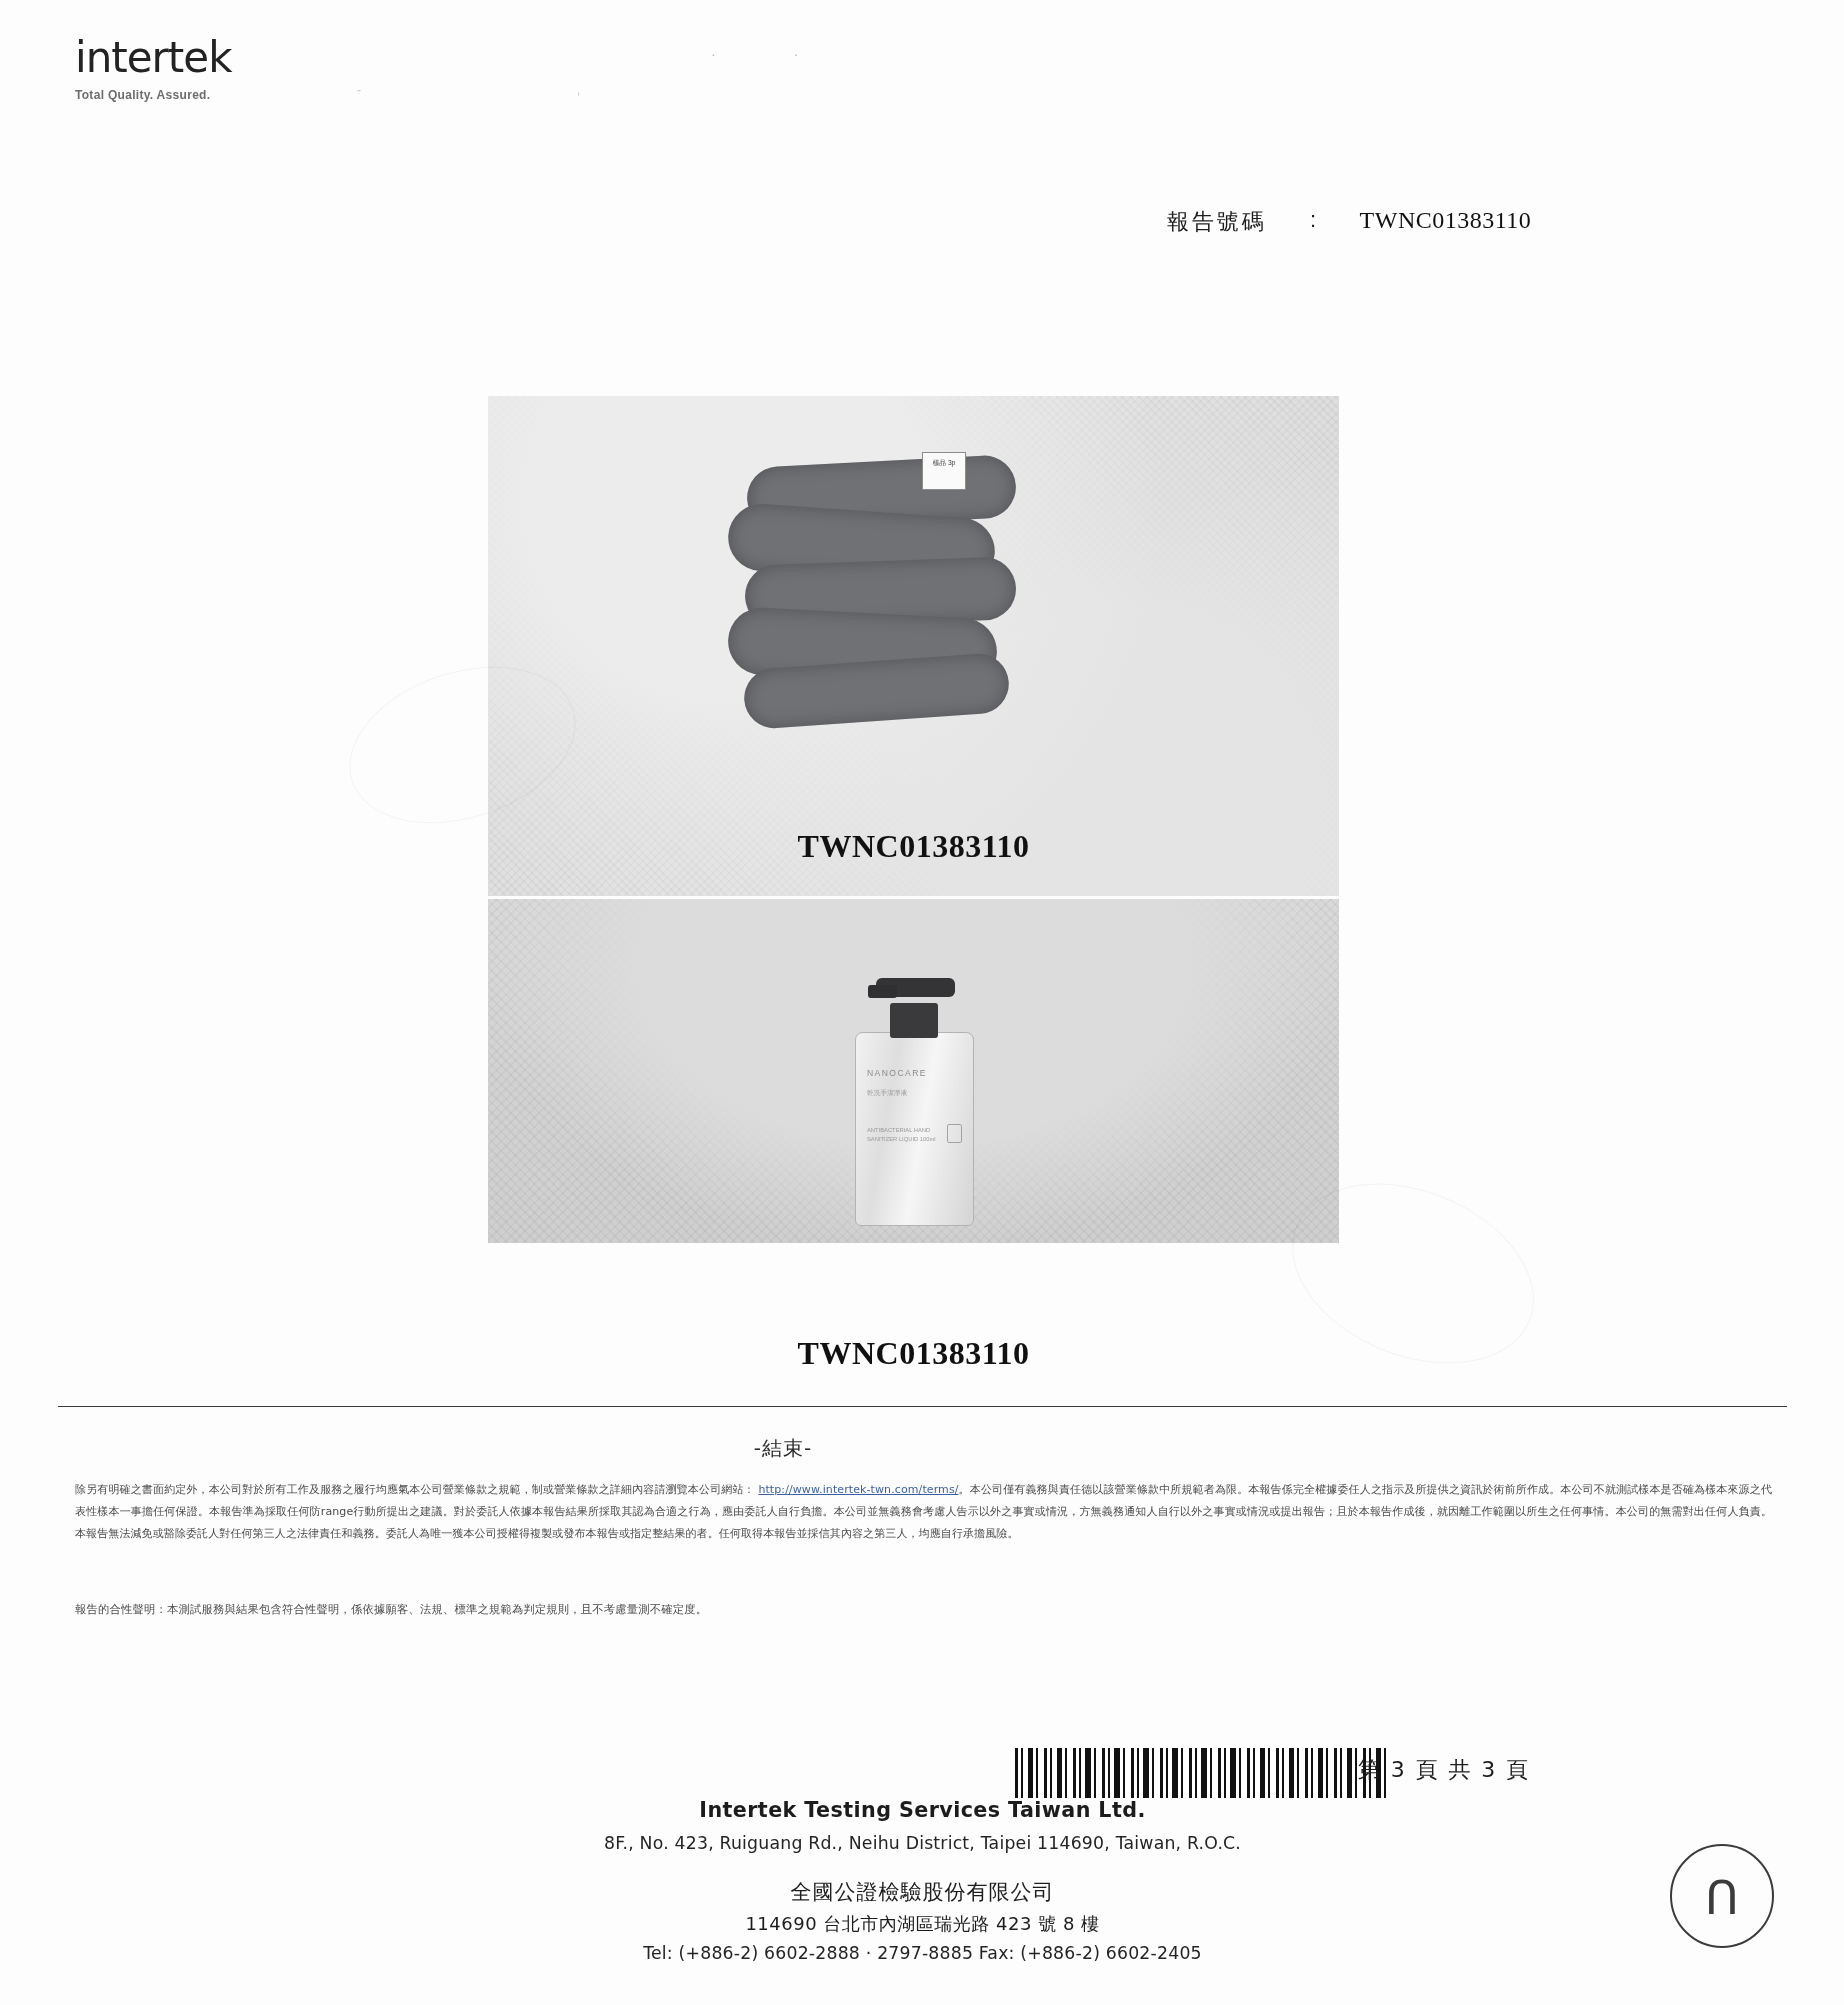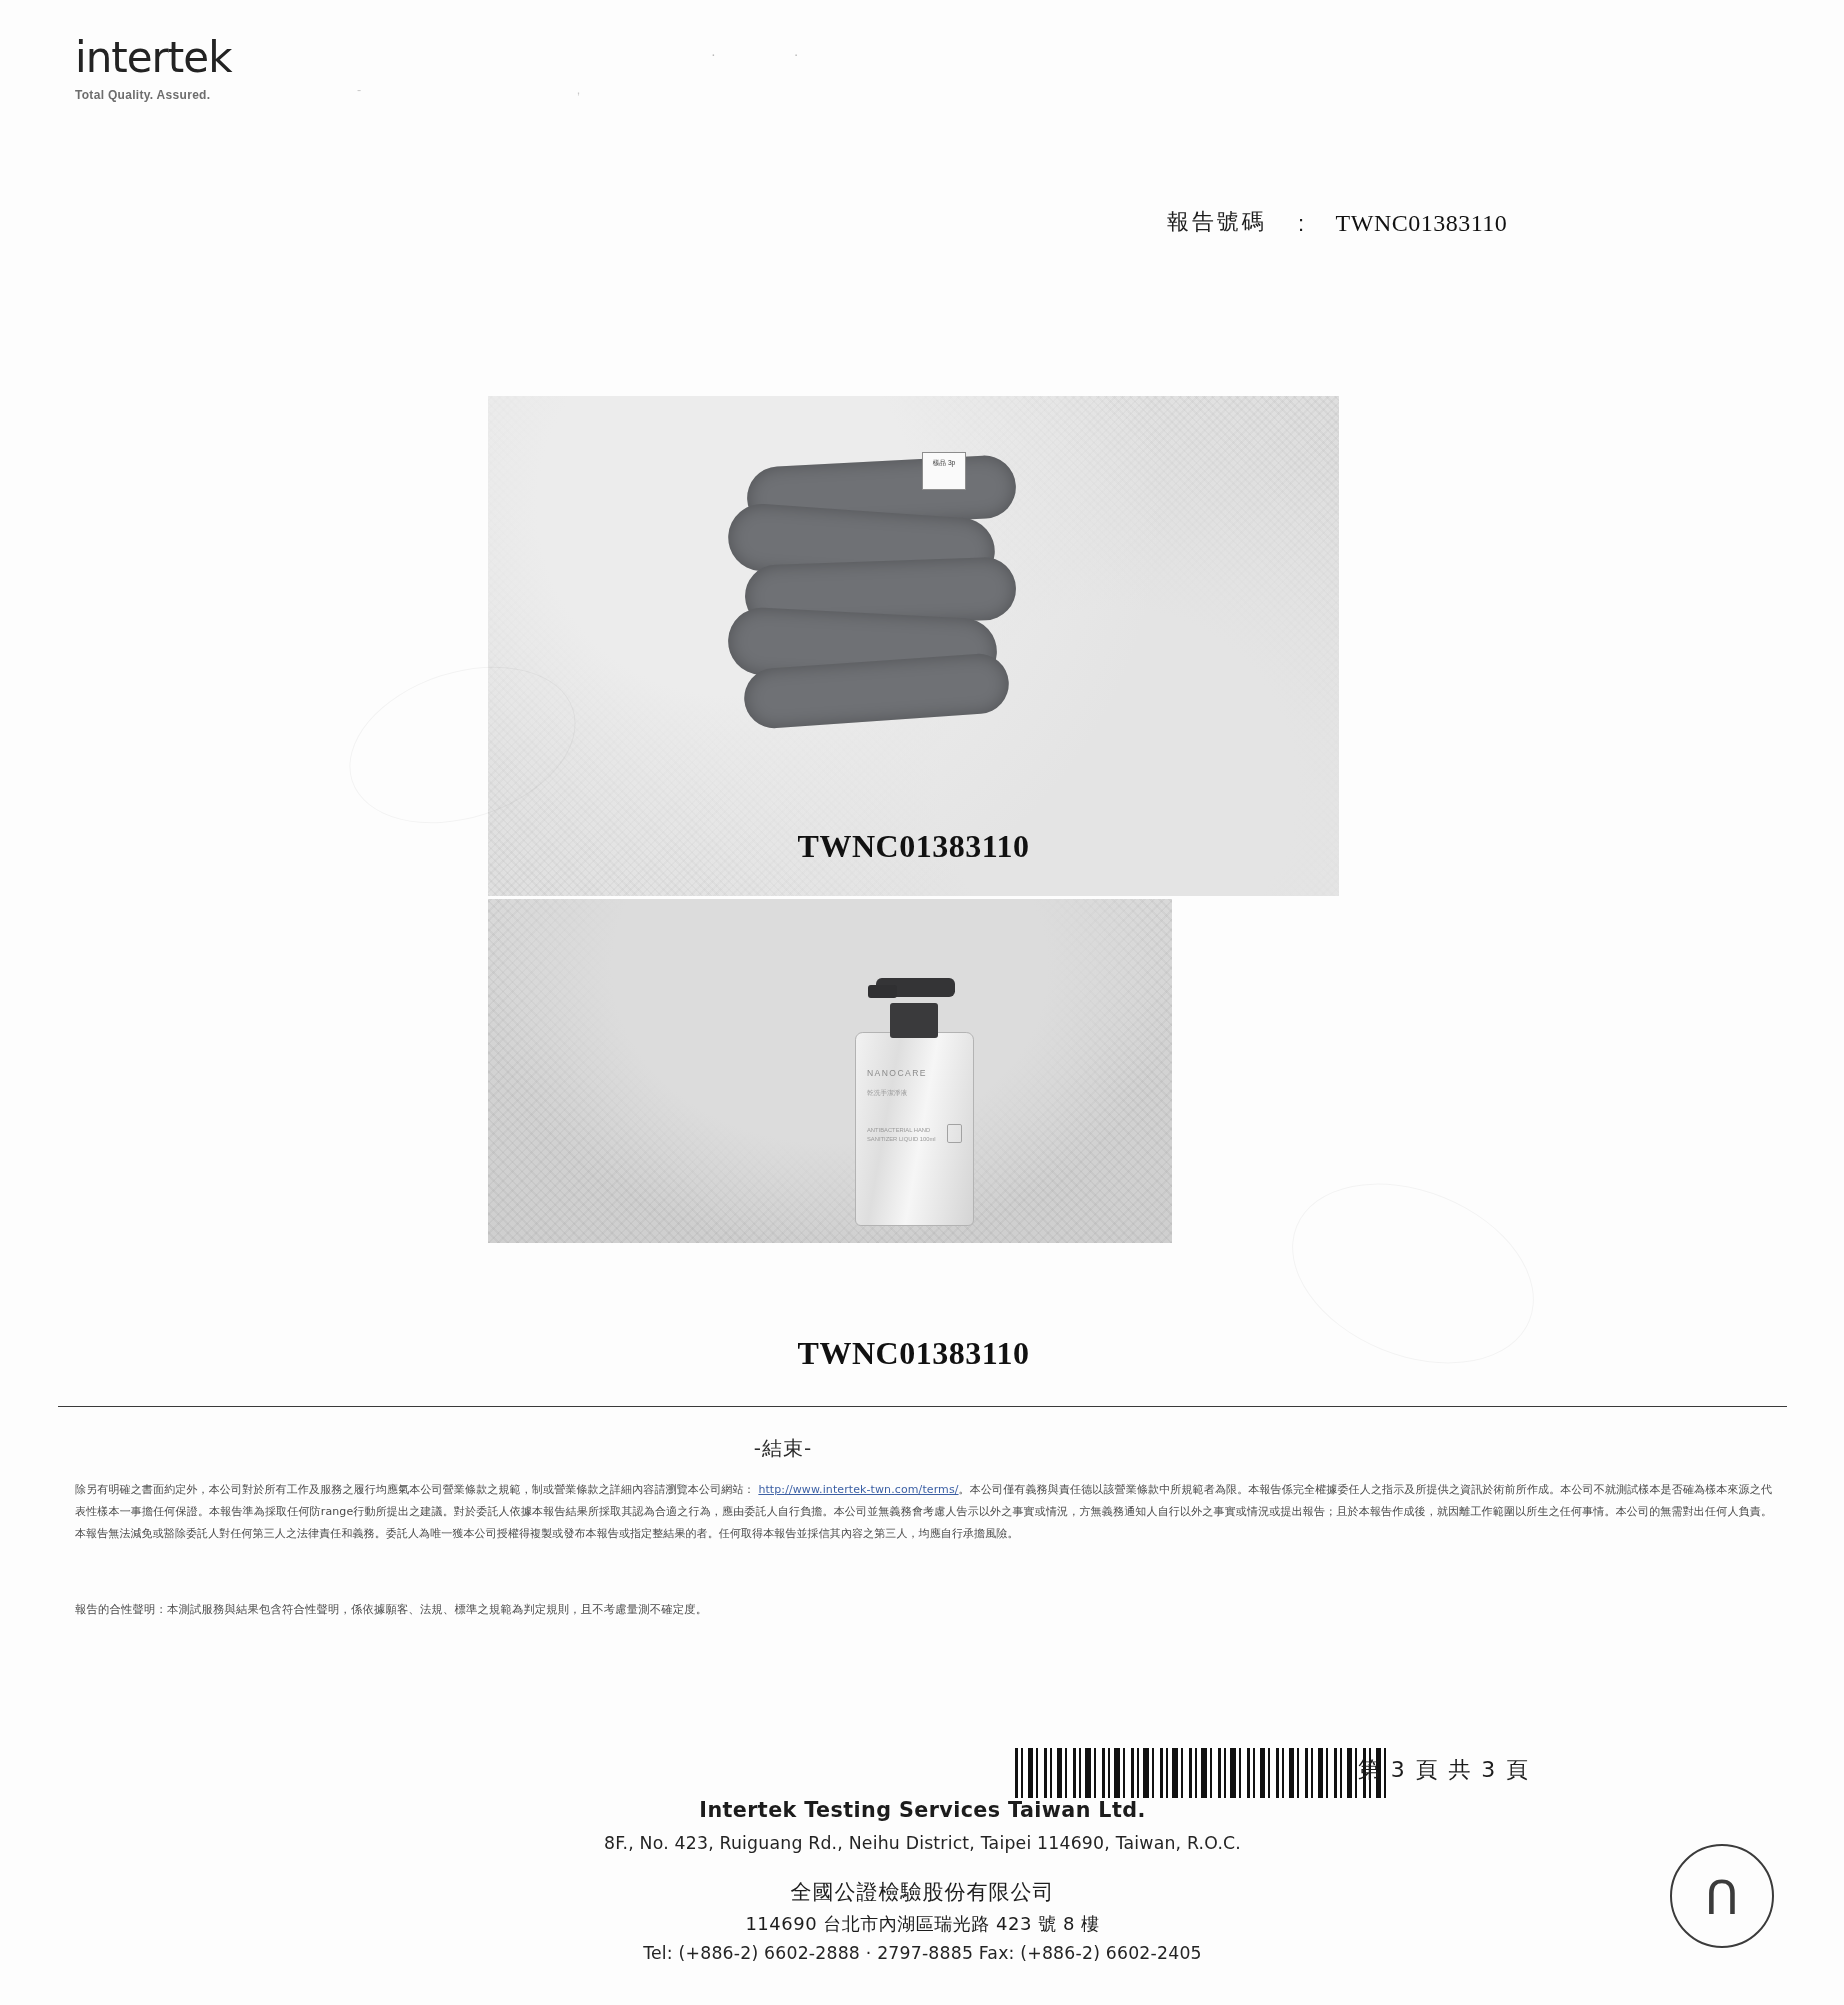--- a/index.html
+++ b/index.html
@@ -61,22 +61,22 @@
     color: #c9c9c9;
     font-size: 12.5px;
     letter-spacing: 106px;
   }
 
   .report-no {
     position: absolute;
     top: 207px;
     left: 1167px;
     display: flex;
-    align-items: flex-end;
-    gap: 0;
+    align-items: flex-start;
+    gap: 12px;
     white-space: nowrap;
   }
   .report-no .lbl {
     font-family: "DejaVu Sans", "Liberation Sans", sans-serif;
     font-size: 22px;
     color: #1c1c1c;
     letter-spacing: 2.9px;
   }
   .report-no .colon {
     width: 69px;
@@ -104,21 +104,21 @@
     background:
       radial-gradient(circle at 28% 22%, #ececec 0 26%, rgba(236,236,236,0) 60%),
       radial-gradient(circle at 74% 78%, #e4e4e4 0 24%, rgba(228,228,228,0) 58%),
       repeating-linear-gradient(45deg, rgba(0,0,0,0.035) 0 1.9px, rgba(255,255,255,0) 1.9px 5.8px),
       repeating-linear-gradient(-45deg, rgba(0,0,0,0.03) 0 1.9px, rgba(255,255,255,0) 1.9px 5.8px),
       linear-gradient(160deg, #e9e9e9 0%, #dddddd 45%, #e6e6e6 100%);
   }
   .photo-2 {
     left: 488px;
     top: 899px;
-    width: 684px;
+    width: 851px;
     height: 344px;
     background:
       radial-gradient(ellipse at 50% 20%, #dcdcdc 0 45%, rgba(220,220,220,0) 72%),
       repeating-linear-gradient(45deg, rgba(0,0,0,0.04) 0 1.9px, rgba(255,255,255,0) 1.9px 6.7px),
       repeating-linear-gradient(-45deg, rgba(0,0,0,0.035) 0 1.9px, rgba(255,255,255,0) 1.9px 6.7px),
       linear-gradient(180deg, #d9d9d9 0%, #d2d2d2 55%, #cfcfcf 100%);
   }
 
   
   .mask {

